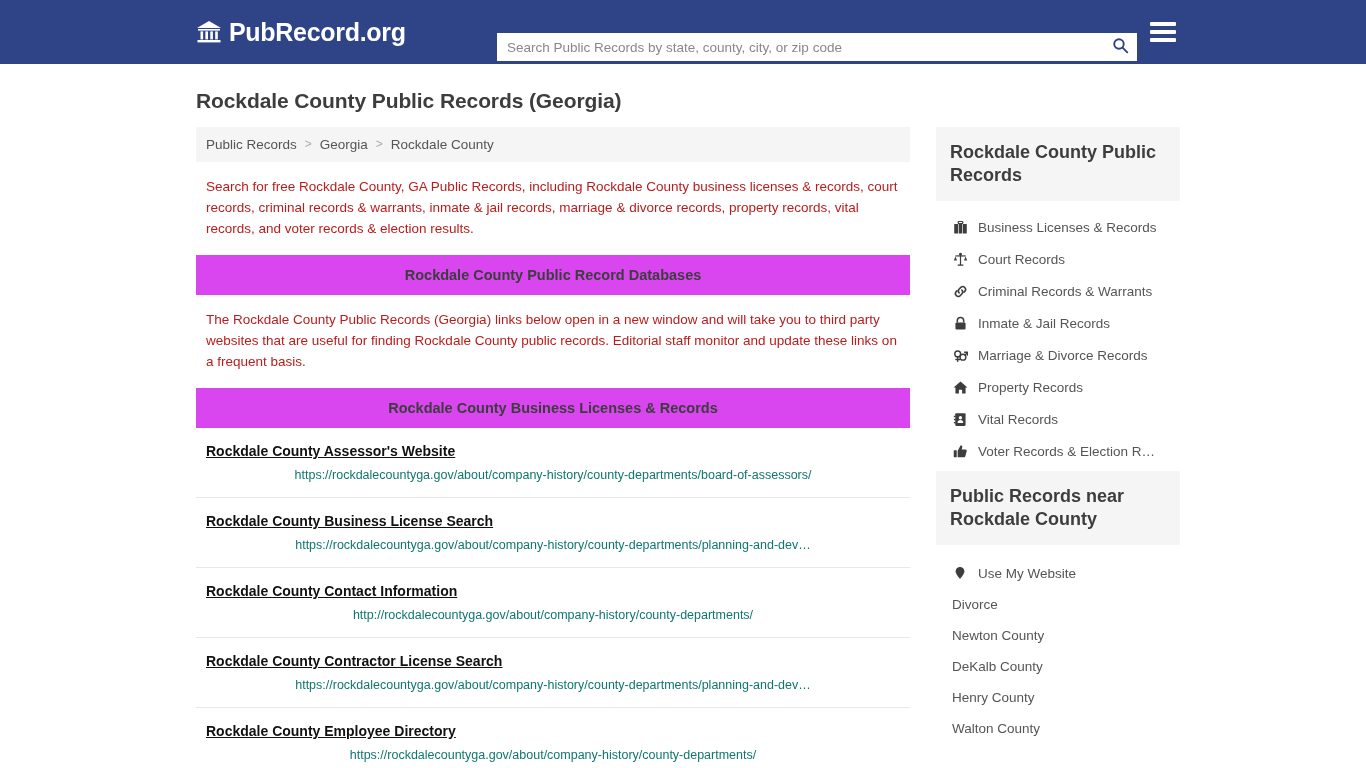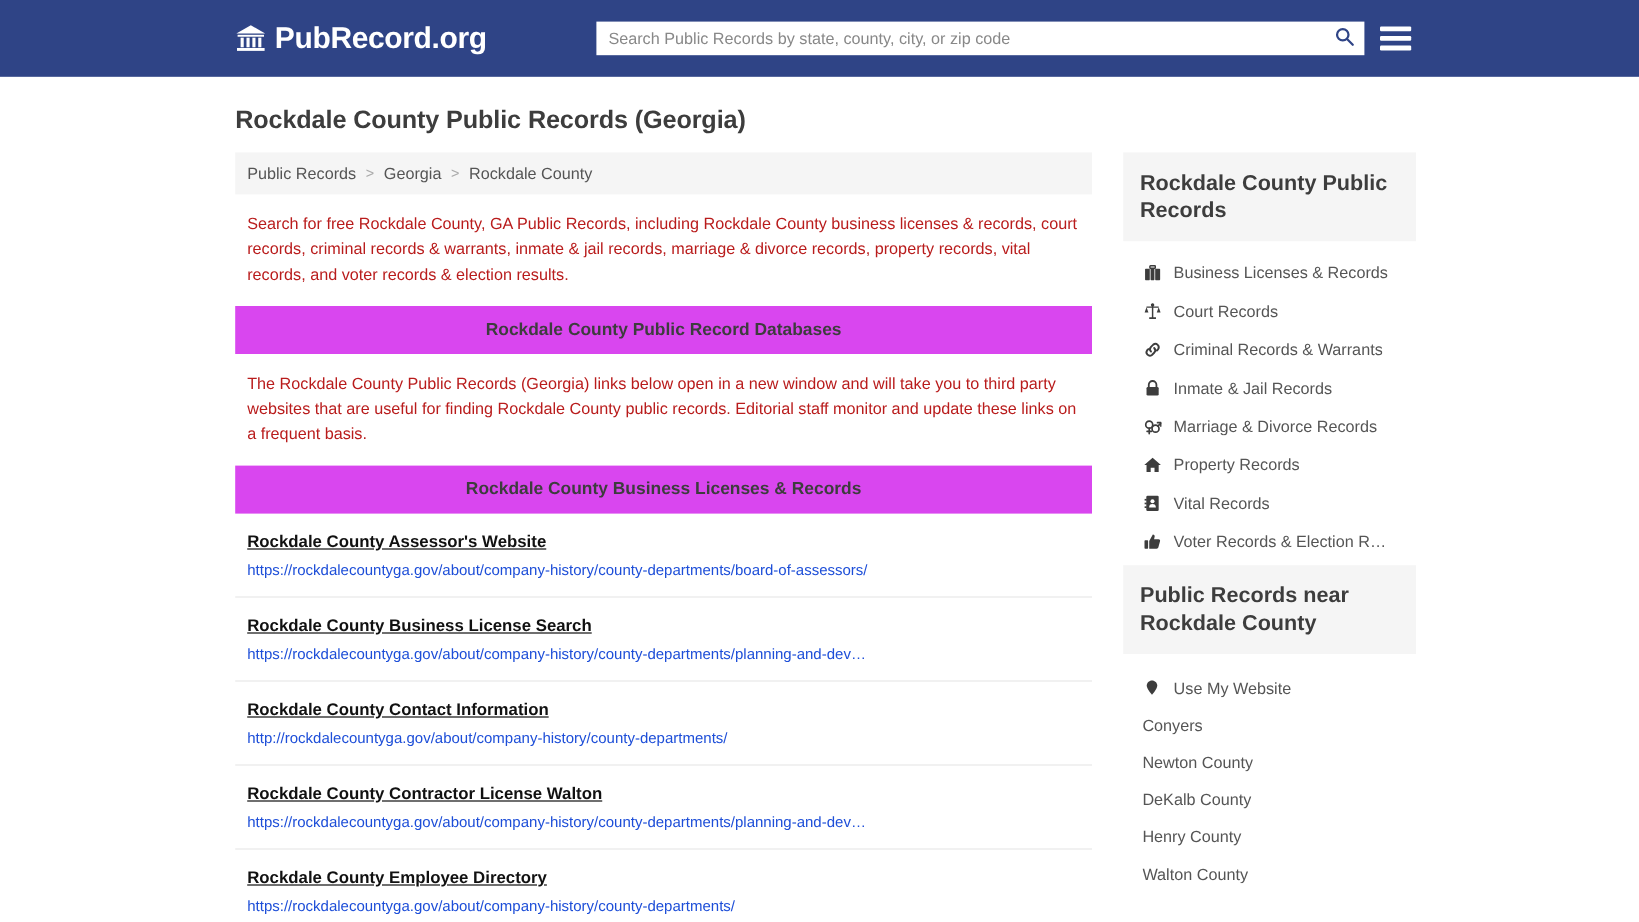--- a/index.html
+++ b/index.html
@@ -30,21 +30,21 @@
   .brand-text {
     color: #ffffff;
     font-size: 25px;
     font-weight: bold;
     letter-spacing: -0.3px;
     line-height: 1;
   }
   .search-wrap {
     position: absolute;
     left: 497px;
-    top: 18px;
+    top: 33px;
     width: 640px;
     height: 28px;
     background: #ffffff;
     display: flex;
     align-items: center;
   }
   .search-input {
     flex: 1;
     height: 100%;
     border: 0;
@@ -138,24 +138,25 @@
     font-size: 14px;
     font-weight: bold;
     color: #111111;
     text-decoration: underline;
     line-height: 19px;
   }
   .link-url {
     display: block;
     margin-top: 6px;
     font-size: 12.5px;
-    color: #1d4ed8;
+    color: #0f766e;
     line-height: 17px;
     white-space: nowrap;
     overflow: hidden;
+    text-align: center;
   }
 
   
   .side-panel { margin-bottom: 4px; }
   .side-head {
     background: #f5f5f5;
     padding: 14px 14px;
     font-size: 18px;
     font-weight: bold;
     color: #3d3d3d;
@@ -256,21 +257,21 @@
         </div>
         <div class="link-row">
           <a class="link-title" href="#">Rockdale County Business License Search</a>
           <span class="link-url">https://rockdalecountyga.gov/about/company-history/county-departments/planning-and-dev…</span>
         </div>
         <div class="link-row">
           <a class="link-title" href="#">Rockdale County Contact Information</a>
           <span class="link-url">http://rockdalecountyga.gov/about/company-history/county-departments/</span>
         </div>
         <div class="link-row">
-          <a class="link-title" href="#">Rockdale County Contractor License Walton</a>
+          <a class="link-title" href="#">Rockdale County Contractor License Search</a>
           <span class="link-url">https://rockdalecountyga.gov/about/company-history/county-departments/planning-and-dev…</span>
         </div>
         <div class="link-row">
           <a class="link-title" href="#">Rockdale County Employee Directory</a>
           <span class="link-url">https://rockdalecountyga.gov/about/company-history/county-departments/</span>
         </div>
       </div>
 
     </div>
 
@@ -383,21 +384,21 @@
           <a class="side-item" href="#">
             <span class="ico">
               <svg viewBox="0 0 16 16" width="14" height="14" fill="#3d3d3d">
                 <path d="M8 1.2 C5.2 1.2 3 3.4 3 6.1 C3 9.6 8 14.8 8 14.8 S13 9.6 13 6.1 C13 3.4 10.8 1.2 8 1.2 Z"></path>
               </svg>
             </span>
             <span class="lbl">Use My Website</span>
           </a>
 
           <a class="side-item no-icon" href="#">
-            <span class="lbl">Conyers</span>
+            <span class="lbl">Divorce</span>
           </a>
           <a class="side-item no-icon" href="#">
             <span class="lbl">Newton County</span>
           </a>
           <a class="side-item no-icon" href="#">
             <span class="lbl">DeKalb County</span>
           </a>
           <a class="side-item no-icon" href="#">
             <span class="lbl">Henry County</span>
           </a>

